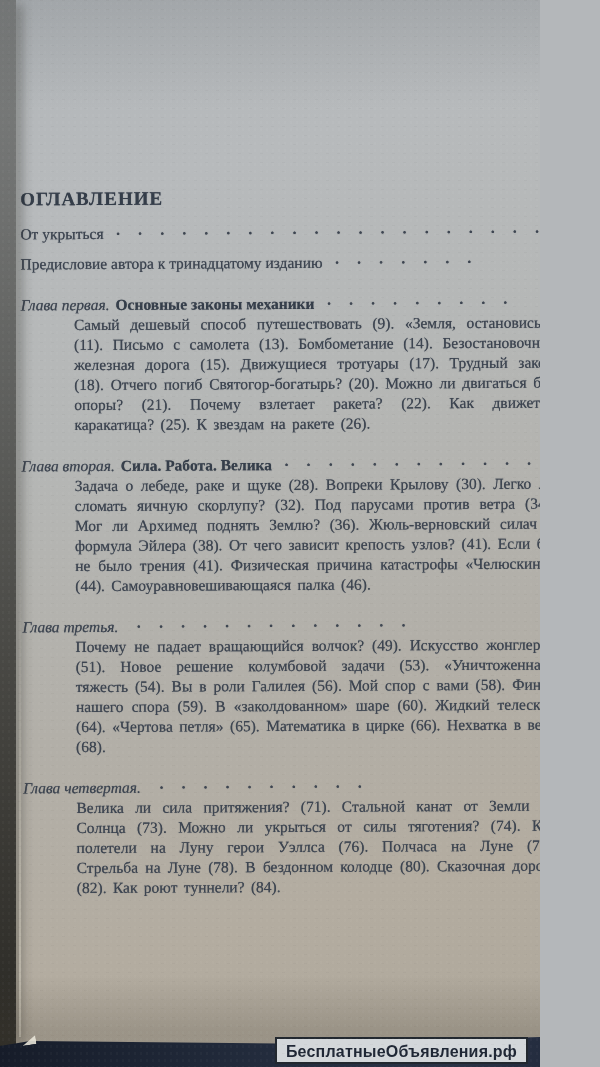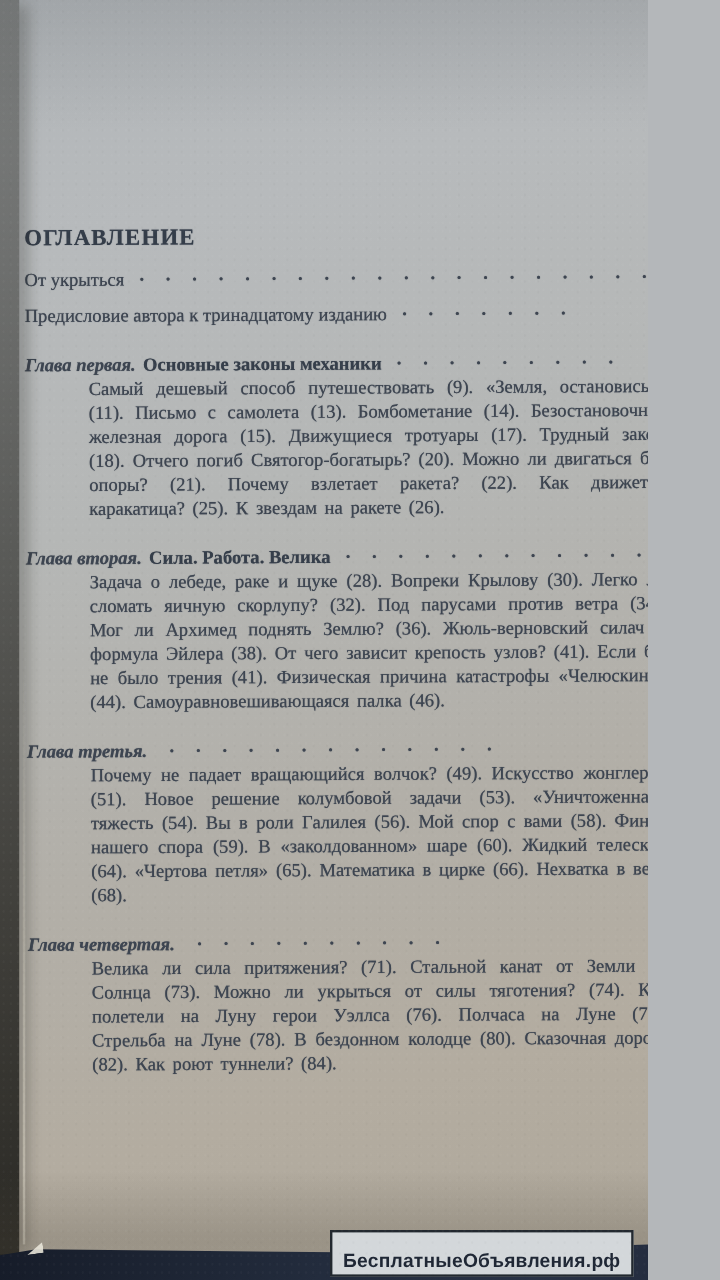--- a/index.html
+++ b/index.html
@@ -53,21 +53,21 @@
     clip-path: polygon(0 15px, 5% 10px, 55% 13px, 100% 4px, 100% 36px, 0 36px);
   }
   .corner-glint {
     position: absolute; left: 22px; bottom: 22px; width: 14px; height: 9px;
     background: #e8e4d8; clip-path: polygon(0 100%, 100% 0, 100% 100%);
     transform: rotate(-8deg); opacity: .9;
   }
   .watermark {
     position: absolute; right: 12px; bottom: 3px;
     background: #d3d7da; border: 2px solid #22282f;
-    padding: 16px 9px 1px 9px;
+    padding: 4px 9px 1px 9px;
     font-family: "Liberation Sans", sans-serif;
     font-size: 16px; font-weight: bold; color: #1f2735;
     letter-spacing: 0.2px; white-space: nowrap;
   }
   
   .toc {
     position: absolute; left: 22px; top: 188px; width: 533px;
     color: #3d4551; font-size: 15.5px; line-height: 20px;
     transform: rotate(-0.3deg);
     text-shadow: 0 0 0.7px rgba(55,62,74,0.85);
@@ -77,21 +77,21 @@
     color: #343d49; margin: 0 0 15px 0;
   }
   .toc-row { display: flex; align-items: baseline; position: relative; white-space: nowrap; }
   .toc-row + .toc-row { margin-top: 10px; }
   .leader {
     flex: 1 1 auto; overflow: hidden; white-space: nowrap;
     font-weight: bold; color: #3d4551;
     word-spacing: 13px; margin-left: 12px; letter-spacing: 0;
   }
   .chapter { margin-top: 21px; }
-  .chapter-label { font-style: italic; margin-right: 6px; font-weight: bold; }
+  .chapter-label { font-style: italic; margin-right: 6px; }
   .chapter-title { font-weight: bold; color: #353e4a; }
   .edge-num {
     position: absolute; right: -44px; top: 0;
     font-size: 15.5px; color: #3d4551;
   }
   .edge-num.sliver { right: -53px; }
   .summary {
     margin: 0 0 0 53px; width: 480px;
     text-align: justify; text-align-last: left;
     word-spacing: 2.5px;

